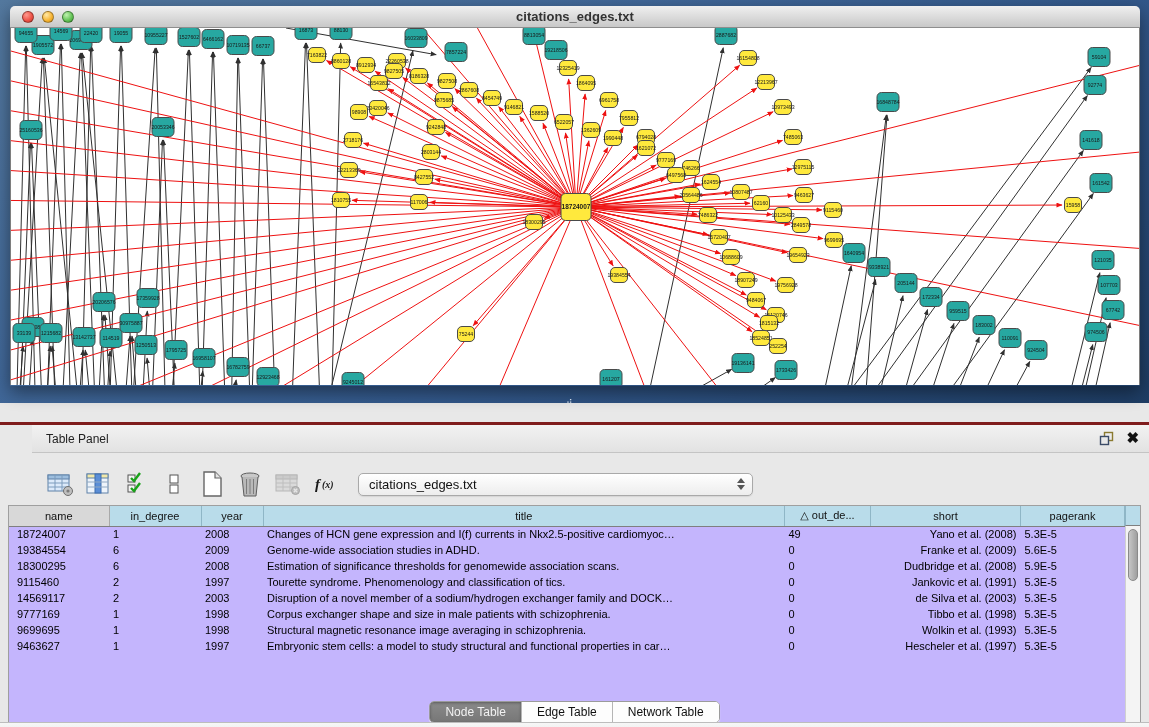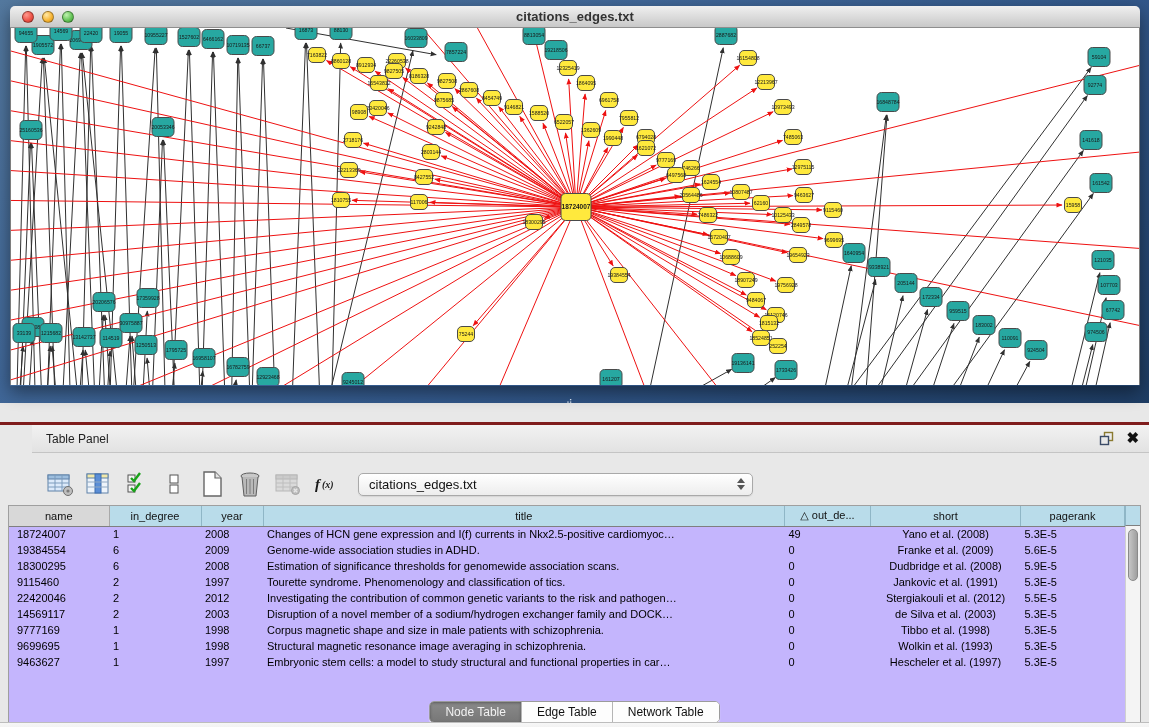--- a/index.html
+++ b/index.html
@@ -56,21 +56,21 @@
   
   .table-wrap { position:absolute; left:8px; right:8px; top:80px; height:224px;
     background:#c4b5fd; border:1px solid #9f9f9f; overflow:hidden; }
   table.grid { border-collapse:collapse; table-layout:fixed; width:1116px; }
   .grid th { height:20px; font-size:11px; font-weight:normal; color:#111; text-align:center;
     background:#b9dcea; border-right:1px solid #8fb6c6; border-bottom:1px solid #7f7f7f; overflow:hidden; white-space:nowrap; }
   .grid th.col0 { background:#d8d8d8; border-right:1px solid #a9a9a9; }
   .grid td { height:16px; font-size:11px; color:#000; white-space:nowrap; overflow:hidden;
     text-overflow:clip; padding:0 4px; }
   .grid td.c0 { padding-left:8px; }
-  .grid td.c5 { text-align:center; }
+  .grid td.c5 { text-align:right; }
   .vscroll { position:absolute; right:0; top:20px; bottom:0; width:15px;
     background:#f4f4f4; border-left:1px solid #d0d0d0; }
   .vscroll .thumb { position:absolute; left:2px; top:3px; width:10px; height:52px;
     border-radius:5px; background:linear-gradient(90deg,#c6c6c6,#9f9f9f); border:1px solid #8a8a8a; }
   .scroll-corner { position:absolute; right:0; top:0; width:15px; height:20px;
     background:#b9dcea; border-bottom:1px solid #7f7f7f; border-left:1px solid #8fb6c6; }
 
   
   .tabs-row { position:absolute; left:0; top:268px; width:100%; height:38px;
     display:flex; align-items:center; justify-content:center; }
@@ -894,42 +894,33 @@
             <tr>
               <td class="c0">9115460</td>
               <td class="c1">2</td>
               <td class="c2">1997</td>
               <td class="c3">Tourette syndrome. Phenomenology and classification of tics.</td>
               <td class="c4">0</td>
               <td class="c5">Jankovic et al. (1991)</td>
               <td class="c6">5.3E-5</td>
             </tr>
             <tr>
-              <td class="c0">22420046</td>
-              <td class="c1">2</td>
-              <td class="c2">2012</td>
-              <td class="c3">Investigating the contribution of common genetic variants to the risk and pathogen…</td>
-              <td class="c4">0</td>
-              <td class="c5">Stergiakouli et al. (2012)</td>
-              <td class="c6">5.5E-5</td>
-            </tr>
-            <tr>
               <td class="c0">14569117</td>
               <td class="c1">2</td>
               <td class="c2">2003</td>
               <td class="c3">Disruption of a novel member of a sodium/hydrogen exchanger family and DOCK…</td>
               <td class="c4">0</td>
               <td class="c5">de Silva et al. (2003)</td>
               <td class="c6">5.3E-5</td>
             </tr>
             <tr>
               <td class="c0">9777169</td>
               <td class="c1">1</td>
               <td class="c2">1998</td>
-              <td class="c3">Corpus magnetic shape and size in male patients with schizophrenia.</td>
+              <td class="c3">Corpus exchanger shape and size in male patients with schizophrenia.</td>
               <td class="c4">0</td>
               <td class="c5">Tibbo et al. (1998)</td>
               <td class="c6">5.3E-5</td>
             </tr>
             <tr>
               <td class="c0">9699695</td>
               <td class="c1">1</td>
               <td class="c2">1998</td>
               <td class="c3">Structural magnetic resonance image averaging in schizophrenia.</td>
               <td class="c4">0</td>

